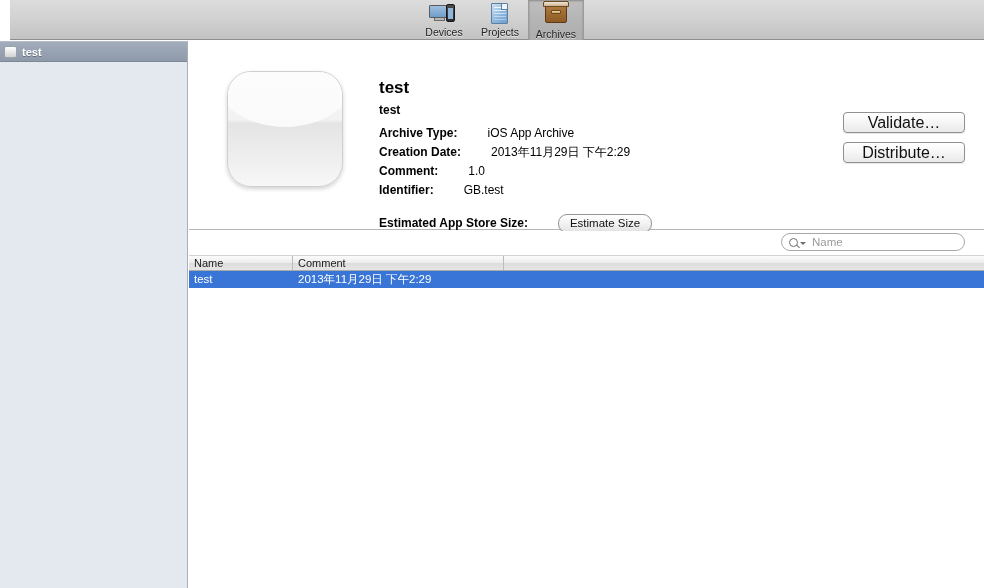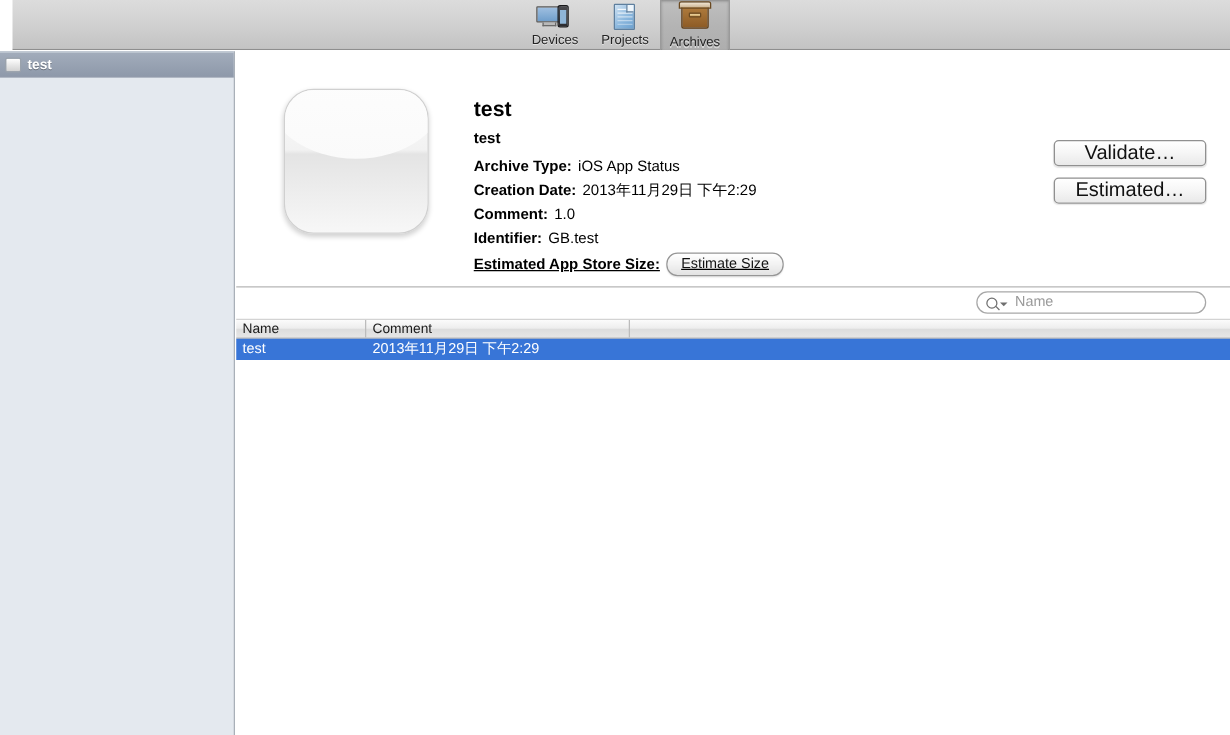--- a/index.html
+++ b/index.html
@@ -235,20 +235,21 @@
     font-weight: bold;
     line-height: 17px;
     margin-bottom: 5px;
   }
   .row {
     line-height: 19px;
     font-size: 12px;
     white-space: nowrap;
     display: flex;
     align-items: flex-start;
+    gap: 25px;
   }
   .row .lbl {
     font-weight: bold;
     margin-right: 5px;
   }
   .row .val {
     font-weight: normal;
   }
   .pillbtn {
     display: inline-block;
@@ -446,47 +447,47 @@
     <div class="appicon">
       <div class="gloss"></div>
     </div>
 
     <div class="info">
       <div class="title">test</div>
       <div class="subtitle">test</div>
 
       <div class="row">
         <span class="lbl">Archive Type:</span>
-        <span class="val">iOS App Status</span>
+        <span class="val">iOS App Archive</span>
       </div>
 
       <div class="row">
         <span class="lbl">Creation Date:</span>
         <span class="val">2013年11月29日 下午2:29</span>
       </div>
 
       <div class="row">
         <span class="lbl">Comment:</span>
         <span class="val">1.0</span>
       </div>
 
       <div class="row">
         <span class="lbl">Identifier:</span>
         <span class="val">GB.test</span>
       </div>
 
-      <div class="row" style="margin-top:2px;text-decoration:underline;">
+      <div class="row" style="margin-top:14px;">
         <span class="lbl">Estimated App Store Size:</span>
         <span class="pillbtn">Estimate Size</span>
       </div>
     </div>
 
     <div class="actions">
       <div class="actbtn">Validate…</div>
-      <div class="actbtn">Estimated…</div>
+      <div class="actbtn">Distribute…</div>
     </div>
 
   </div>
 
   <div class="searchstrip">
     <div class="searchfield">
       <div class="mag"></div>
       <div class="magcaret"></div>
       <div class="searchph">Name</div>
     </div>

